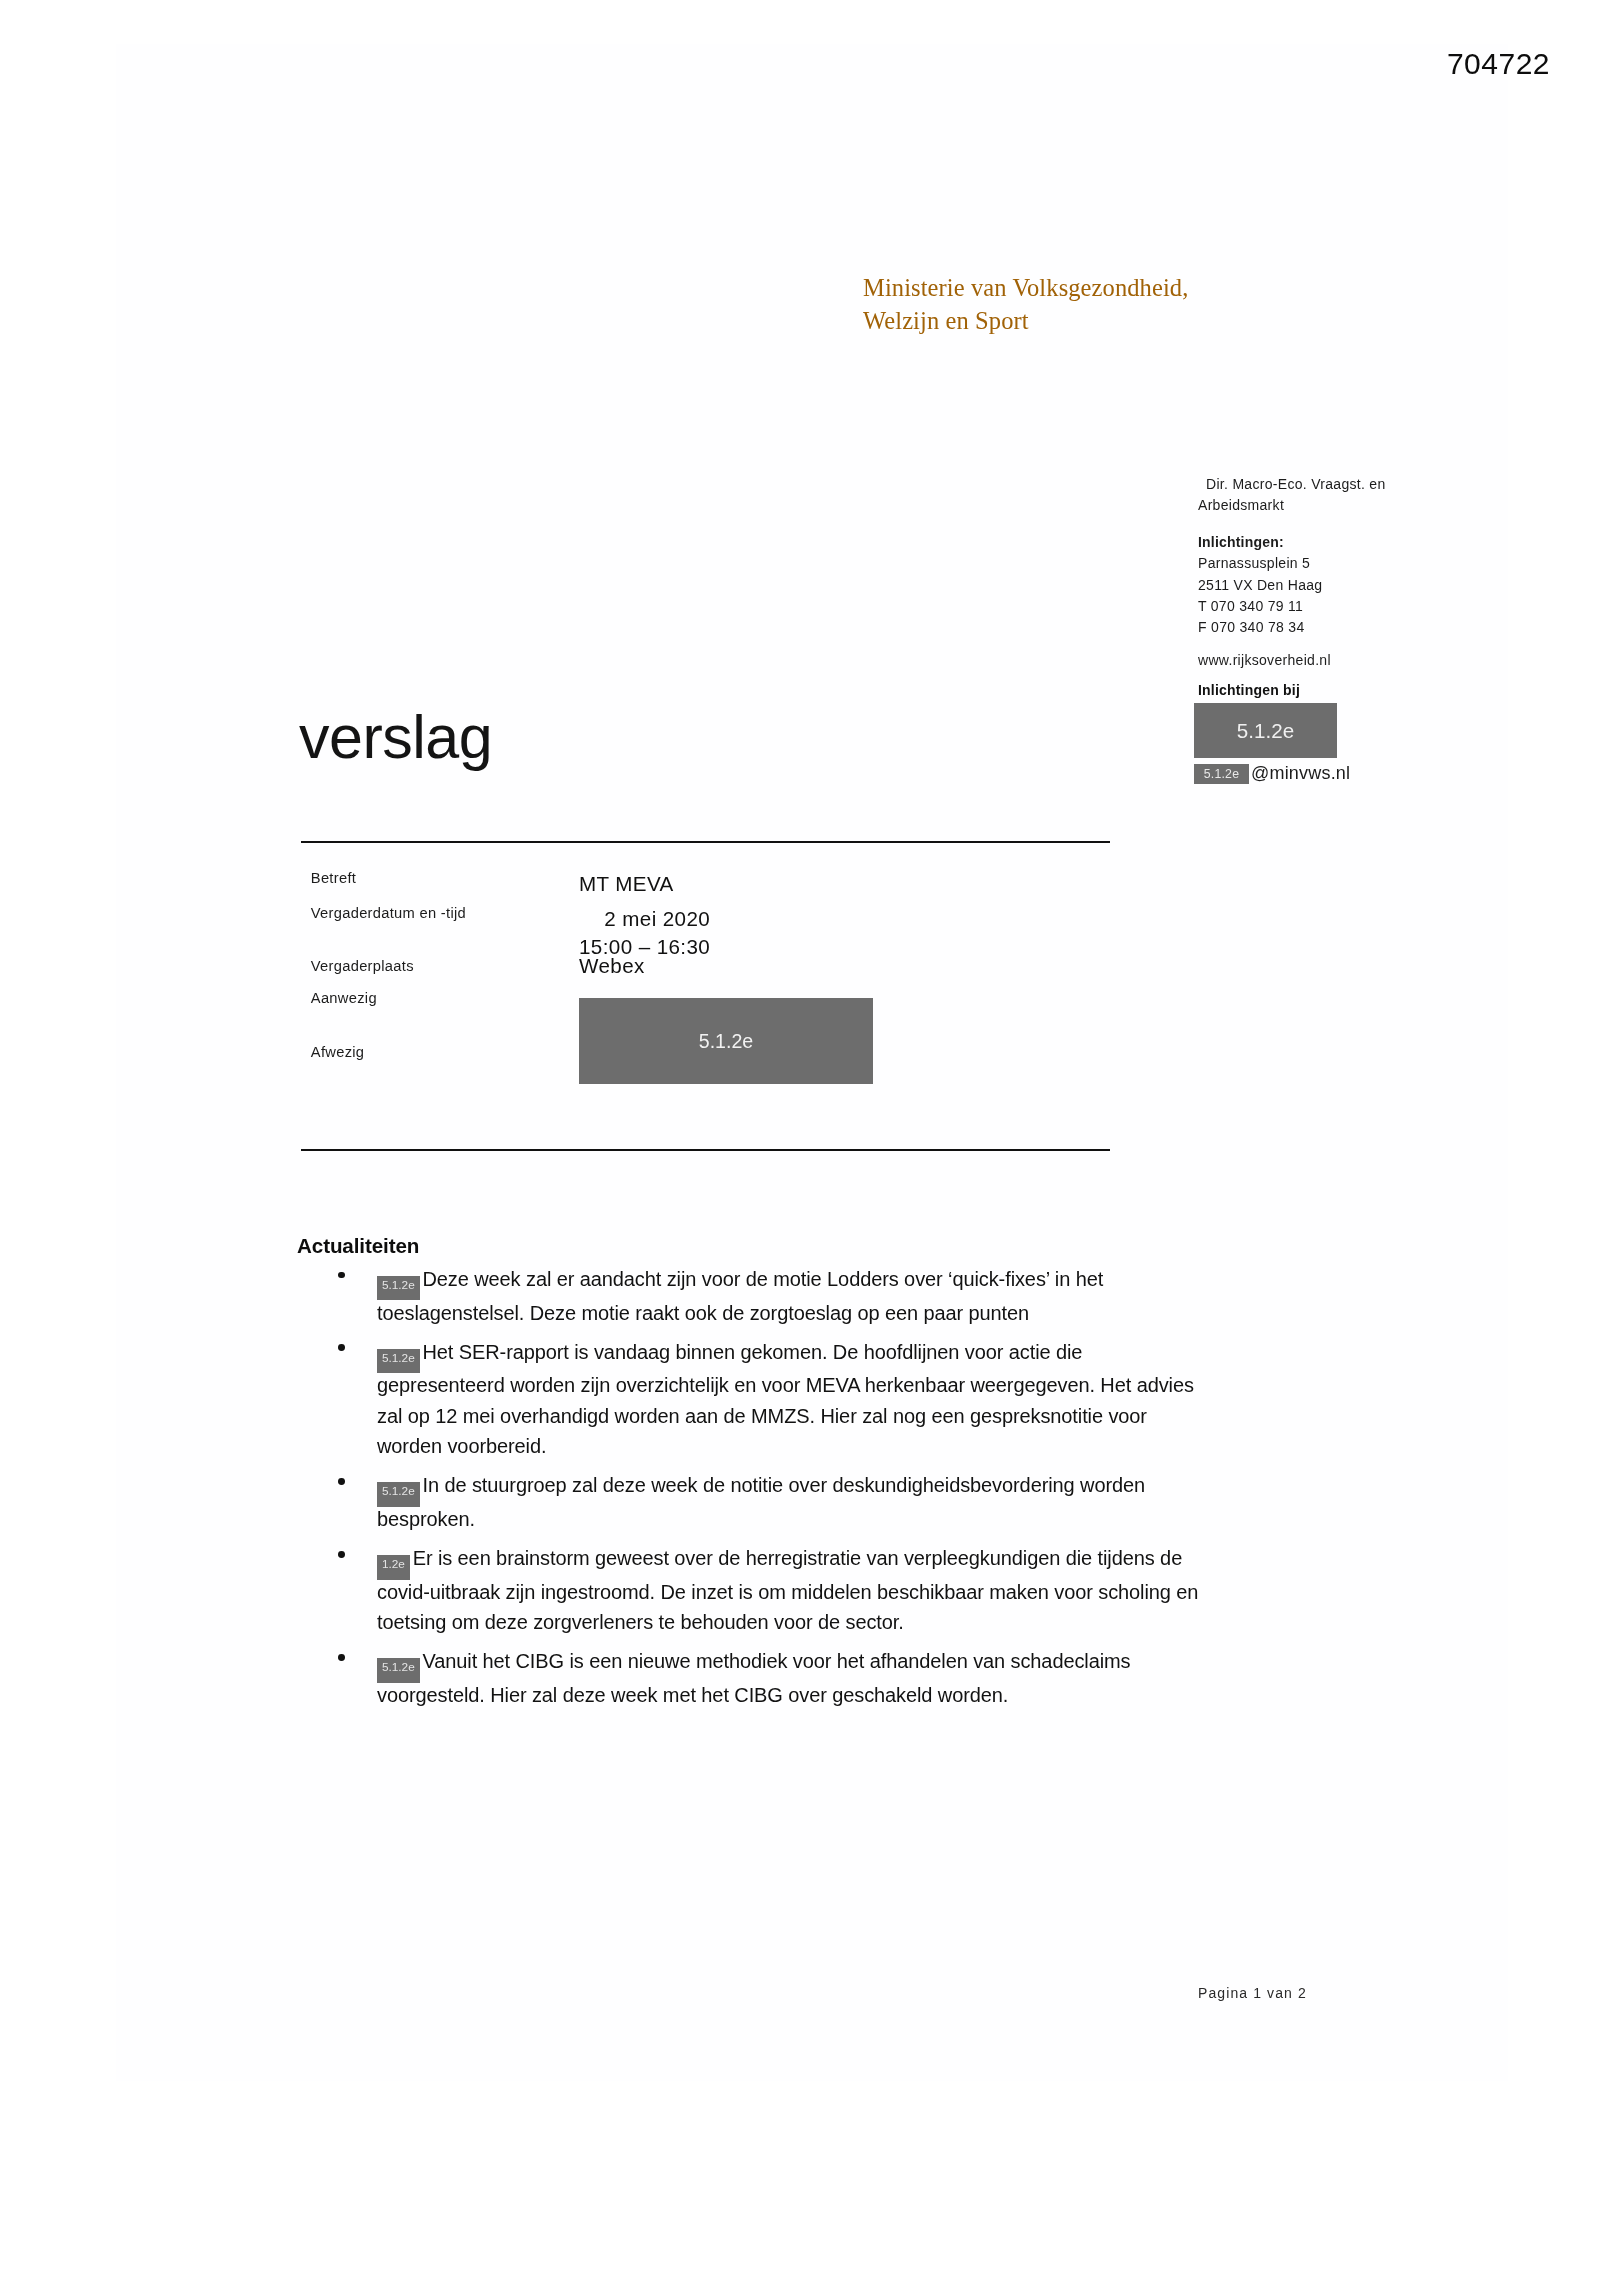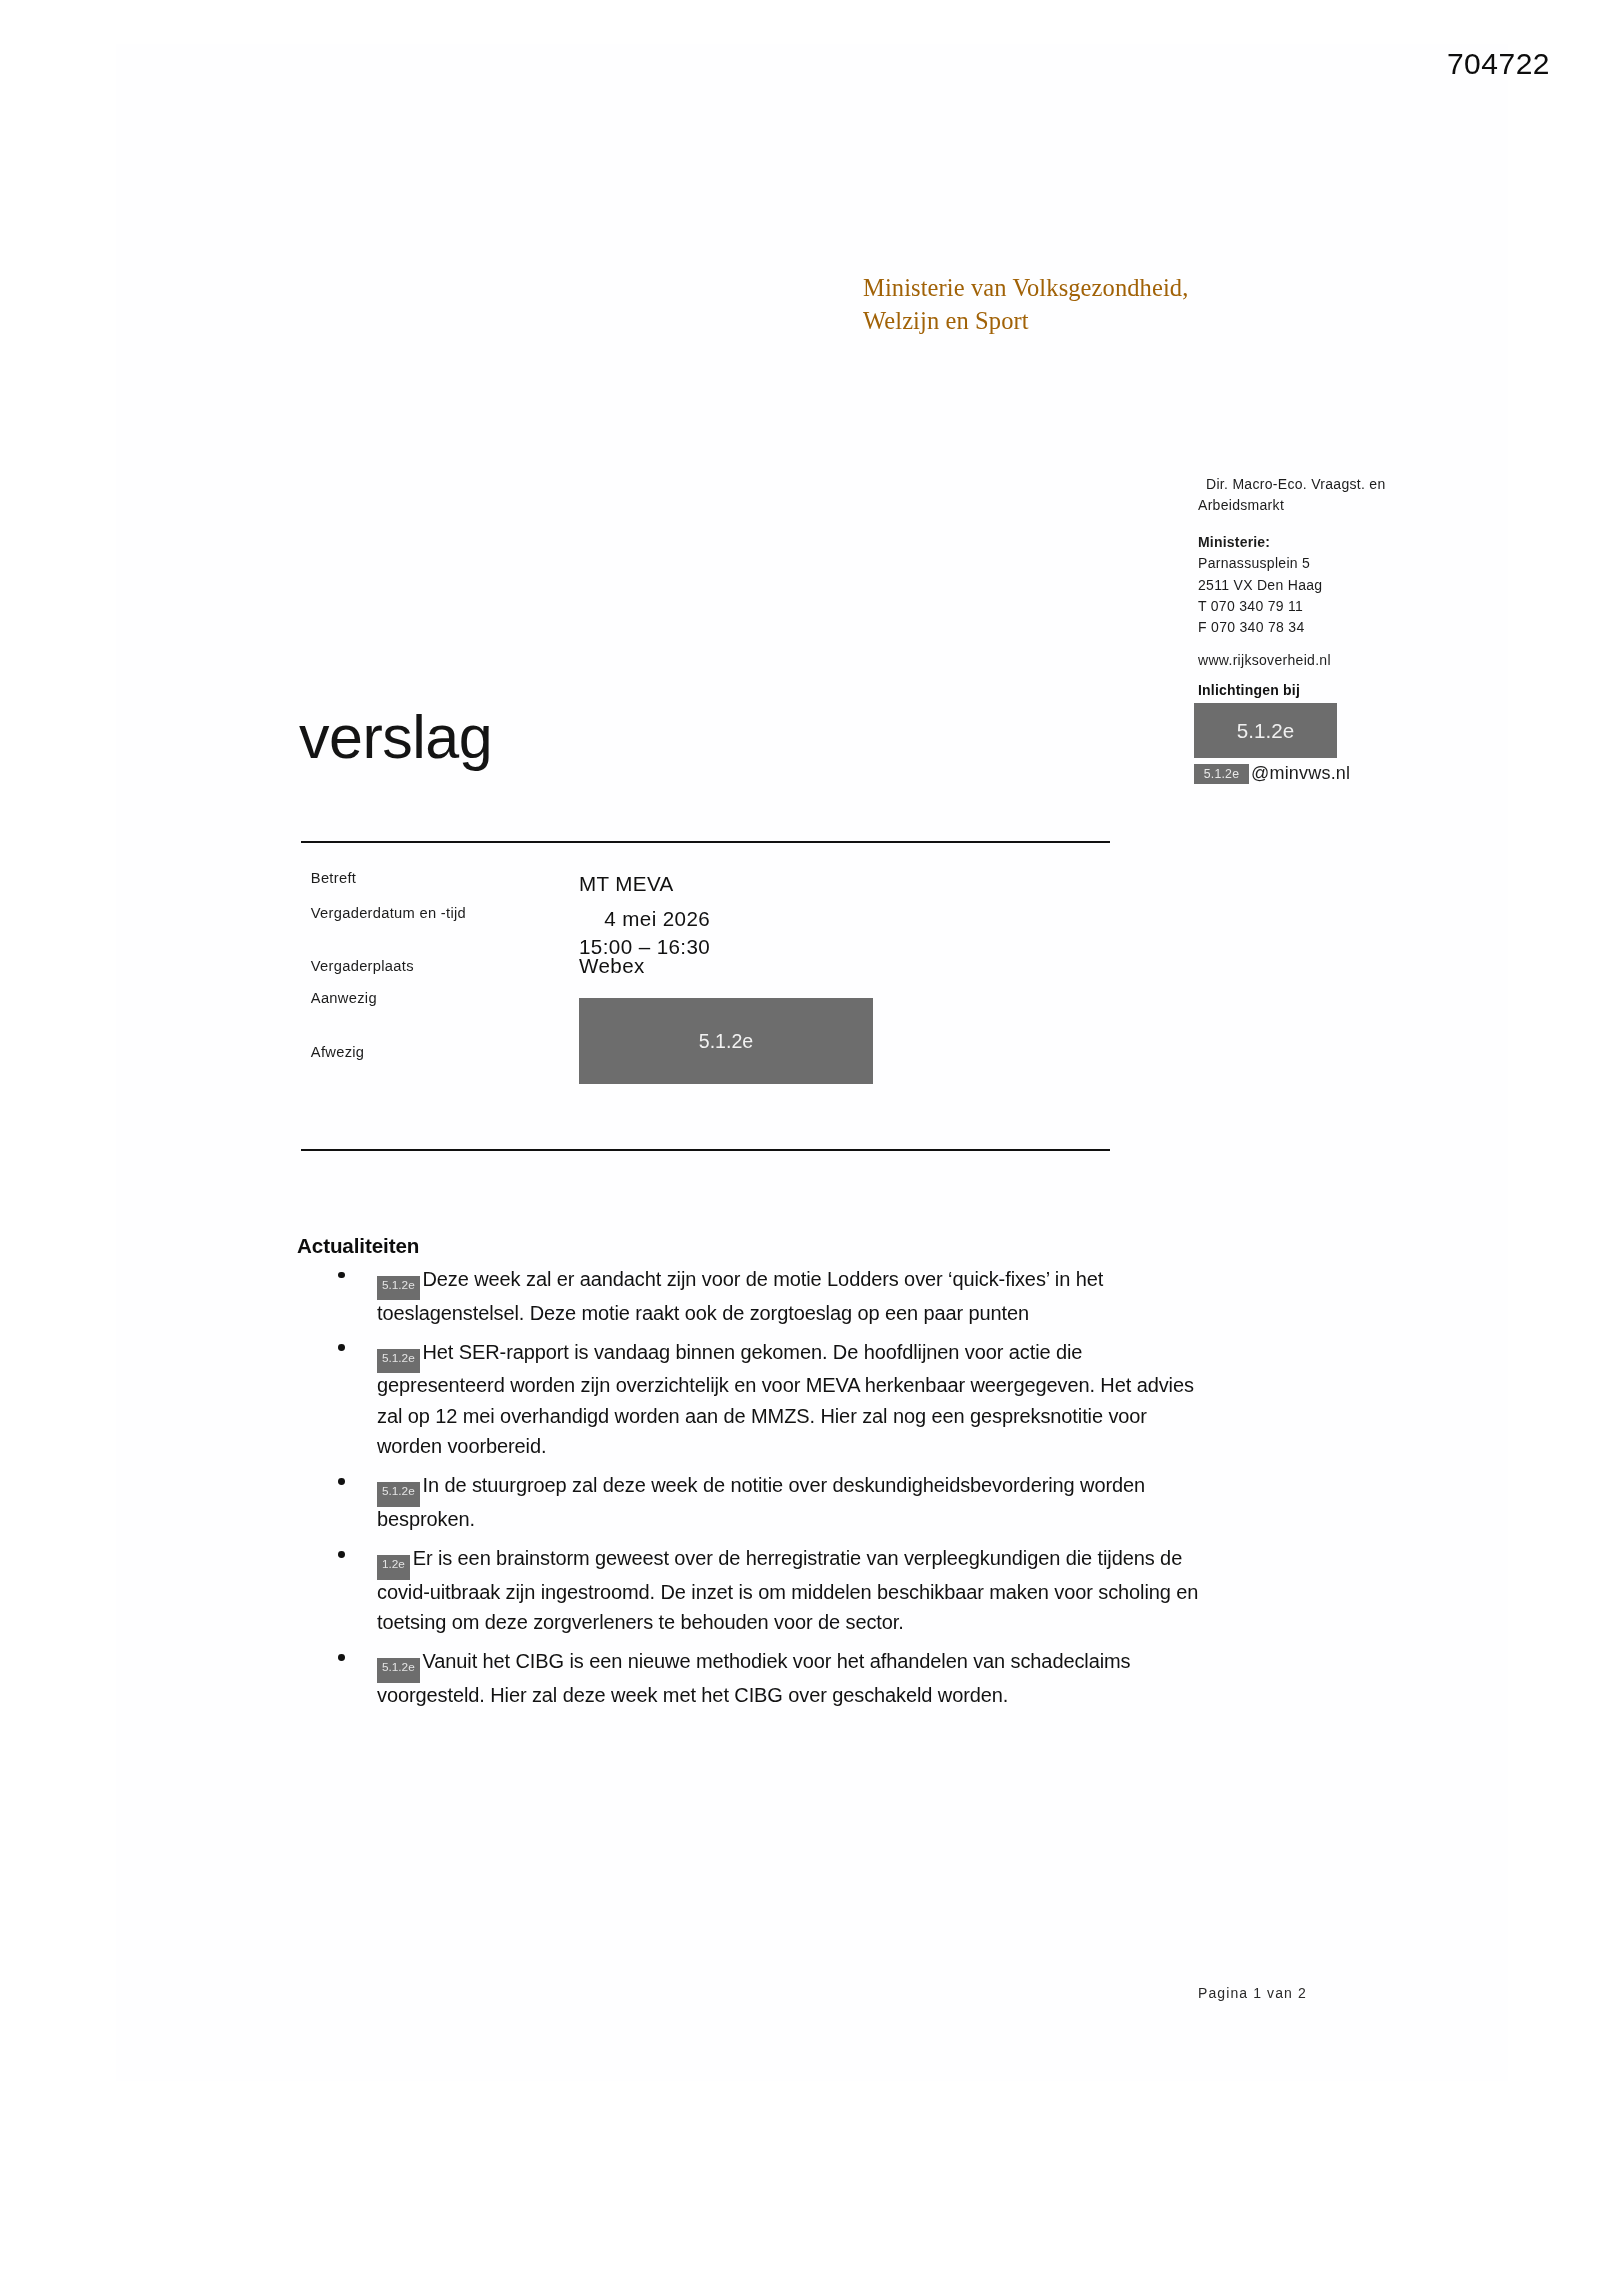--- a/index.html
+++ b/index.html
@@ -264,21 +264,21 @@
   <div>Ministerie van Volksgezondheid,</div>
   <div>Welzijn en Sport</div>
 </div>
 
 <div class="addr">
   <div class="blk">
     <div class="nowrap">Dir. Macro-Eco. Vraagst. en</div>
     <div>Arbeidsmarkt</div>
   </div>
   <div class="blk">
-    <div class="bold">Ministerie:</div>
+    <div class="bold">Inlichtingen:</div>
     <div>Parnassusplein 5</div>
     <div>2511 VX  Den Haag</div>
     <div>T  070 340 79 11</div>
     <div>F  070 340 78 34</div>
   </div>
 </div>
 
 <div class="addr-web">www.rijksoverheid.nl</div>
 <div class="addr-inl">Inlichtingen bij</div>
 
@@ -294,21 +294,21 @@
 <div class="rule rule-bottom"></div>
 
 <div class="meta">
   <div class="meta-row r1">
     <span class="meta-label">Betreft</span>
     <span class="meta-value">MT MEVA</span>
   </div>
   <div class="meta-row r2">
     <span class="meta-label">Vergaderdatum en -tijd</span>
     <span class="meta-value">
-      <span style="display:block">4 mei 2026</span>
+      <span style="display:block">2 mei 2020</span>
       <span style="display:block">15:00  –  16:30</span>
     </span>
   </div>
   <div class="meta-row r3">
     <span class="meta-label">Vergaderplaats</span>
   </div>
   <div class="meta-row" style="top:82px">
     <span class="meta-value">Webex</span>
   </div>
   <div class="meta-row r4">

